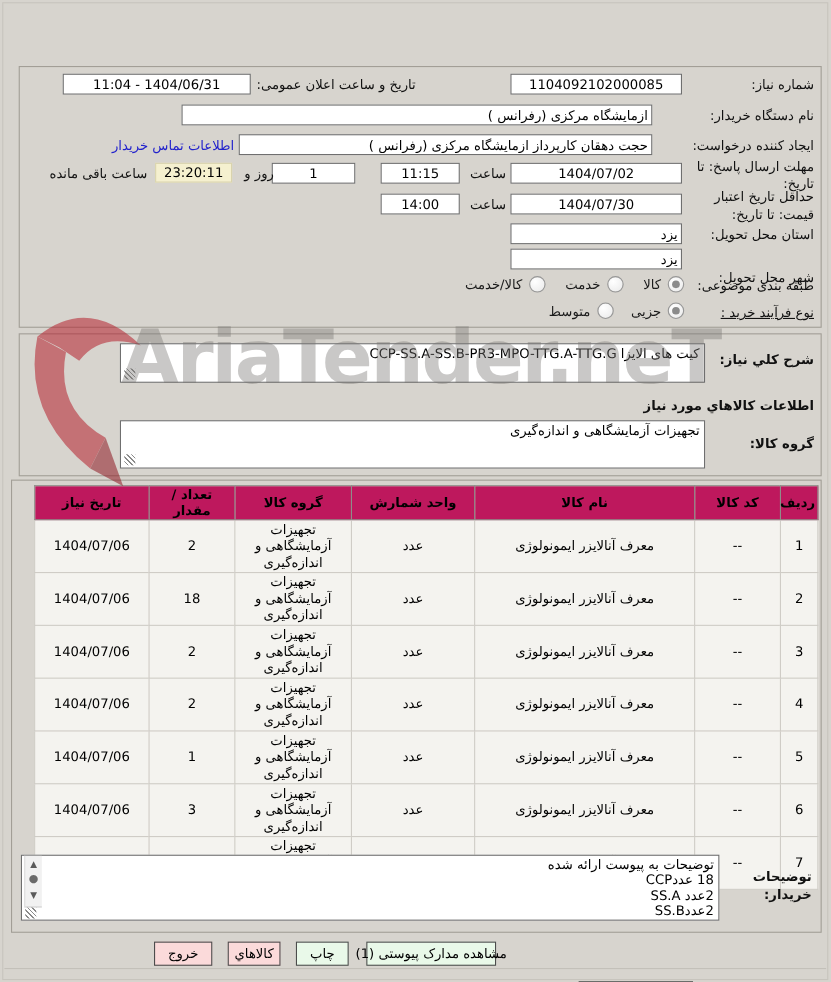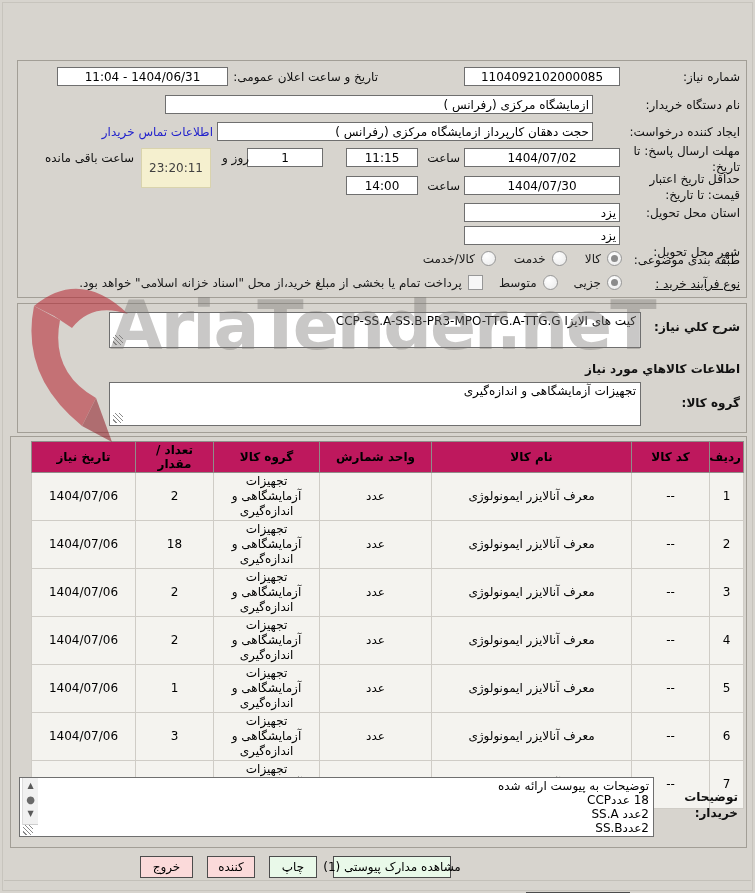--- a/index.html
+++ b/index.html
@@ -23,22 +23,22 @@
   .blbl{font-weight:bold;}
 
   .win-input{position:absolute;height:17px;background:#fff;border:1px solid #6f6f6f;
     font-family:"DejaVu Sans",sans-serif;font-size:12px;padding:0 3px;box-sizing:content-box;color:#000;}
   .ctr{text-align:center;}
   .win-ta{position:absolute;background:#fff;border:1px solid #6f6f6f;font-family:"DejaVu Sans",sans-serif;
     font-size:12px;padding:1px 4px;resize:none;overflow:hidden;color:#000;box-sizing:border-box;direction:rtl;}
 
   .link{position:absolute;color:#2222cc;cursor:pointer;white-space:nowrap;}
 
-  .badge-countdown{position:absolute;background:#f5f0cf;border:1px solid #d9d3ad;color:#404040;
-    padding:12px 7px;font-size:12px;}
+  .badge-countdown{position:absolute;background:#f5f0cf;border:1px solid #d9d3ad;color:#000000;
+    padding:1px 7px;font-size:12px;}
 
   
   .opt-row{position:absolute;display:flex;align-items:center;gap:18px;direction:rtl;}
   .opt{display:flex;align-items:center;gap:6px;}
   .radio{width:13px;height:13px;border:1px solid #979797;border-radius:50%;
     background:radial-gradient(circle at 35% 30%,#ffffff,#e9e9e9);position:relative;flex:0 0 auto;}
   .radio.sel::after{content:"";position:absolute;inset:3px;border-radius:50%;background:#8b8b8b;}
   .checkbox{width:13px;height:13px;border:1px solid #979797;background:#f7f7f7;flex:0 0 auto;}
 
   
@@ -132,24 +132,20 @@
 
     <div class="lbl" style="top:216px;right:6px;text-decoration:underline;">نوع فرآیند خرید :</div>
     <div class="opt-row" style="top:214px;right:124px;gap:16px;">
       <div class="opt">
         <span class="radio sel"></span>
         <span>جزیی</span>
       </div>
       <div class="opt">
         <span class="radio"></span>
         <span>متوسط</span>
-      </div>
-      <div class="opt">
-        <span class="checkbox"></span>
-        <span>پرداخت تمام یا بخشی از مبلغ خرید،از محل "اسناد خزانه اسلامی" خواهد بود.</span>
       </div>
     </div>
   </div>
 
   <div class="gbox" id="box2">
     <div class="lbl blbl" style="top:16px;right:6px;margin-left:48px;">شرح کلي نیاز:</div>
     <textarea class="win-ta" style="top: 8px; right: 105px; width: 532px; height: 36px;" readonly="">کیت های الایزا CCP-SS.A-SS.B-PR3-MPO-TTG.A-TTG.G</textarea>
     <div class="resize-grip" style="top:31px;left:95px;"></div>
 
     <div class="lbl blbl" style="top:58px;right:6px;">اطلاعات کالاهاي مورد نیاز</div>
@@ -259,21 +255,21 @@
       <span class="fs-dot">●</span>
       <span class="fs-glyph" style="margin-top:5px;">▼</span>
       <span class="fs-line"></span>
     </div>
     <div class="resize-grip" style="top:388px;left:12px;"></div>
   </div>
 
   <div class="btn green" style="left:526px;width:104px;margin-top:36px;">پاسخ به نیاز</div>
   <div class="btn green" style="left:333px;width:118px;">مشاهده مدارک پیوستی (1)</div>
   <div class="btn green" style="left:269px;width:48px;">چاپ</div>
-  <div class="btn pink" style="left:207px;width:48px;">کننده</div>
+  <div class="btn pink" style="left:207px;width:48px;">کالاهاي</div>
   <div class="btn pink" style="left:140px;width:53px;">خروج</div>
 
   <div class="footer-line"></div>
 
   <svg class="wm-logo" width="120" height="172" viewBox="0 0 120 172">
     <path d="M14 30 Q60 -8 108 38 Q72 26 52 52 L34 40 Z" fill="#b5212e"></path>
     <path d="M14 30 Q0 100 62 150 L76 122 Q30 96 40 44 Z" fill="#b5212e"></path>
     <path d="M62 150 L92 166 L76 122 Z" fill="#8f1a24"></path>
   </svg>
   <div class="wm-text">AriaTender.neT</div>

